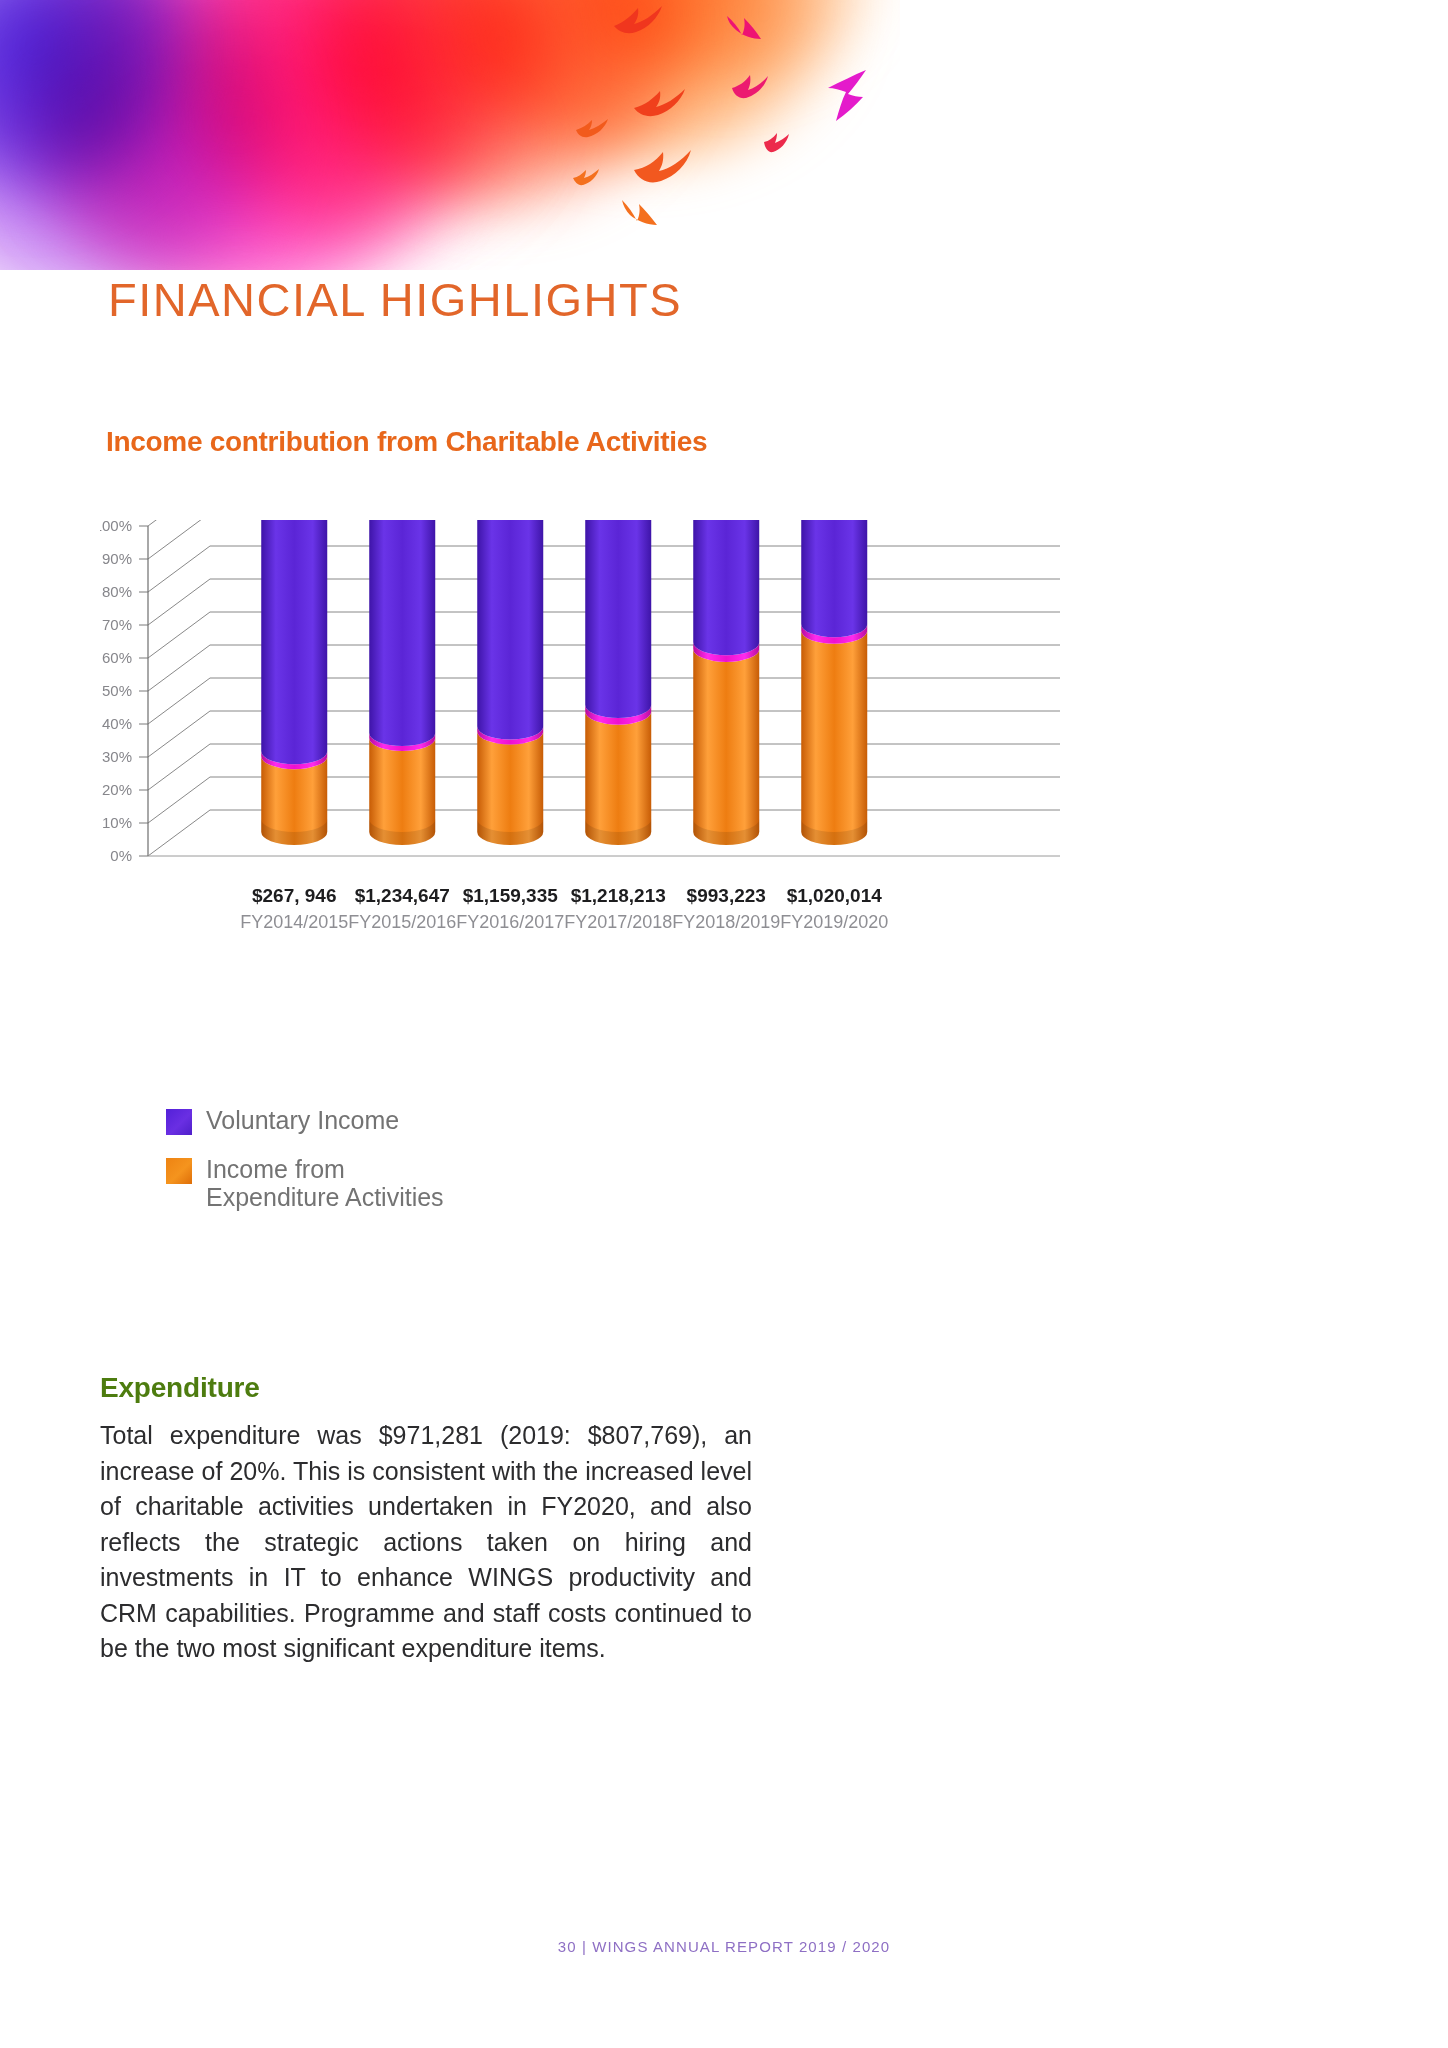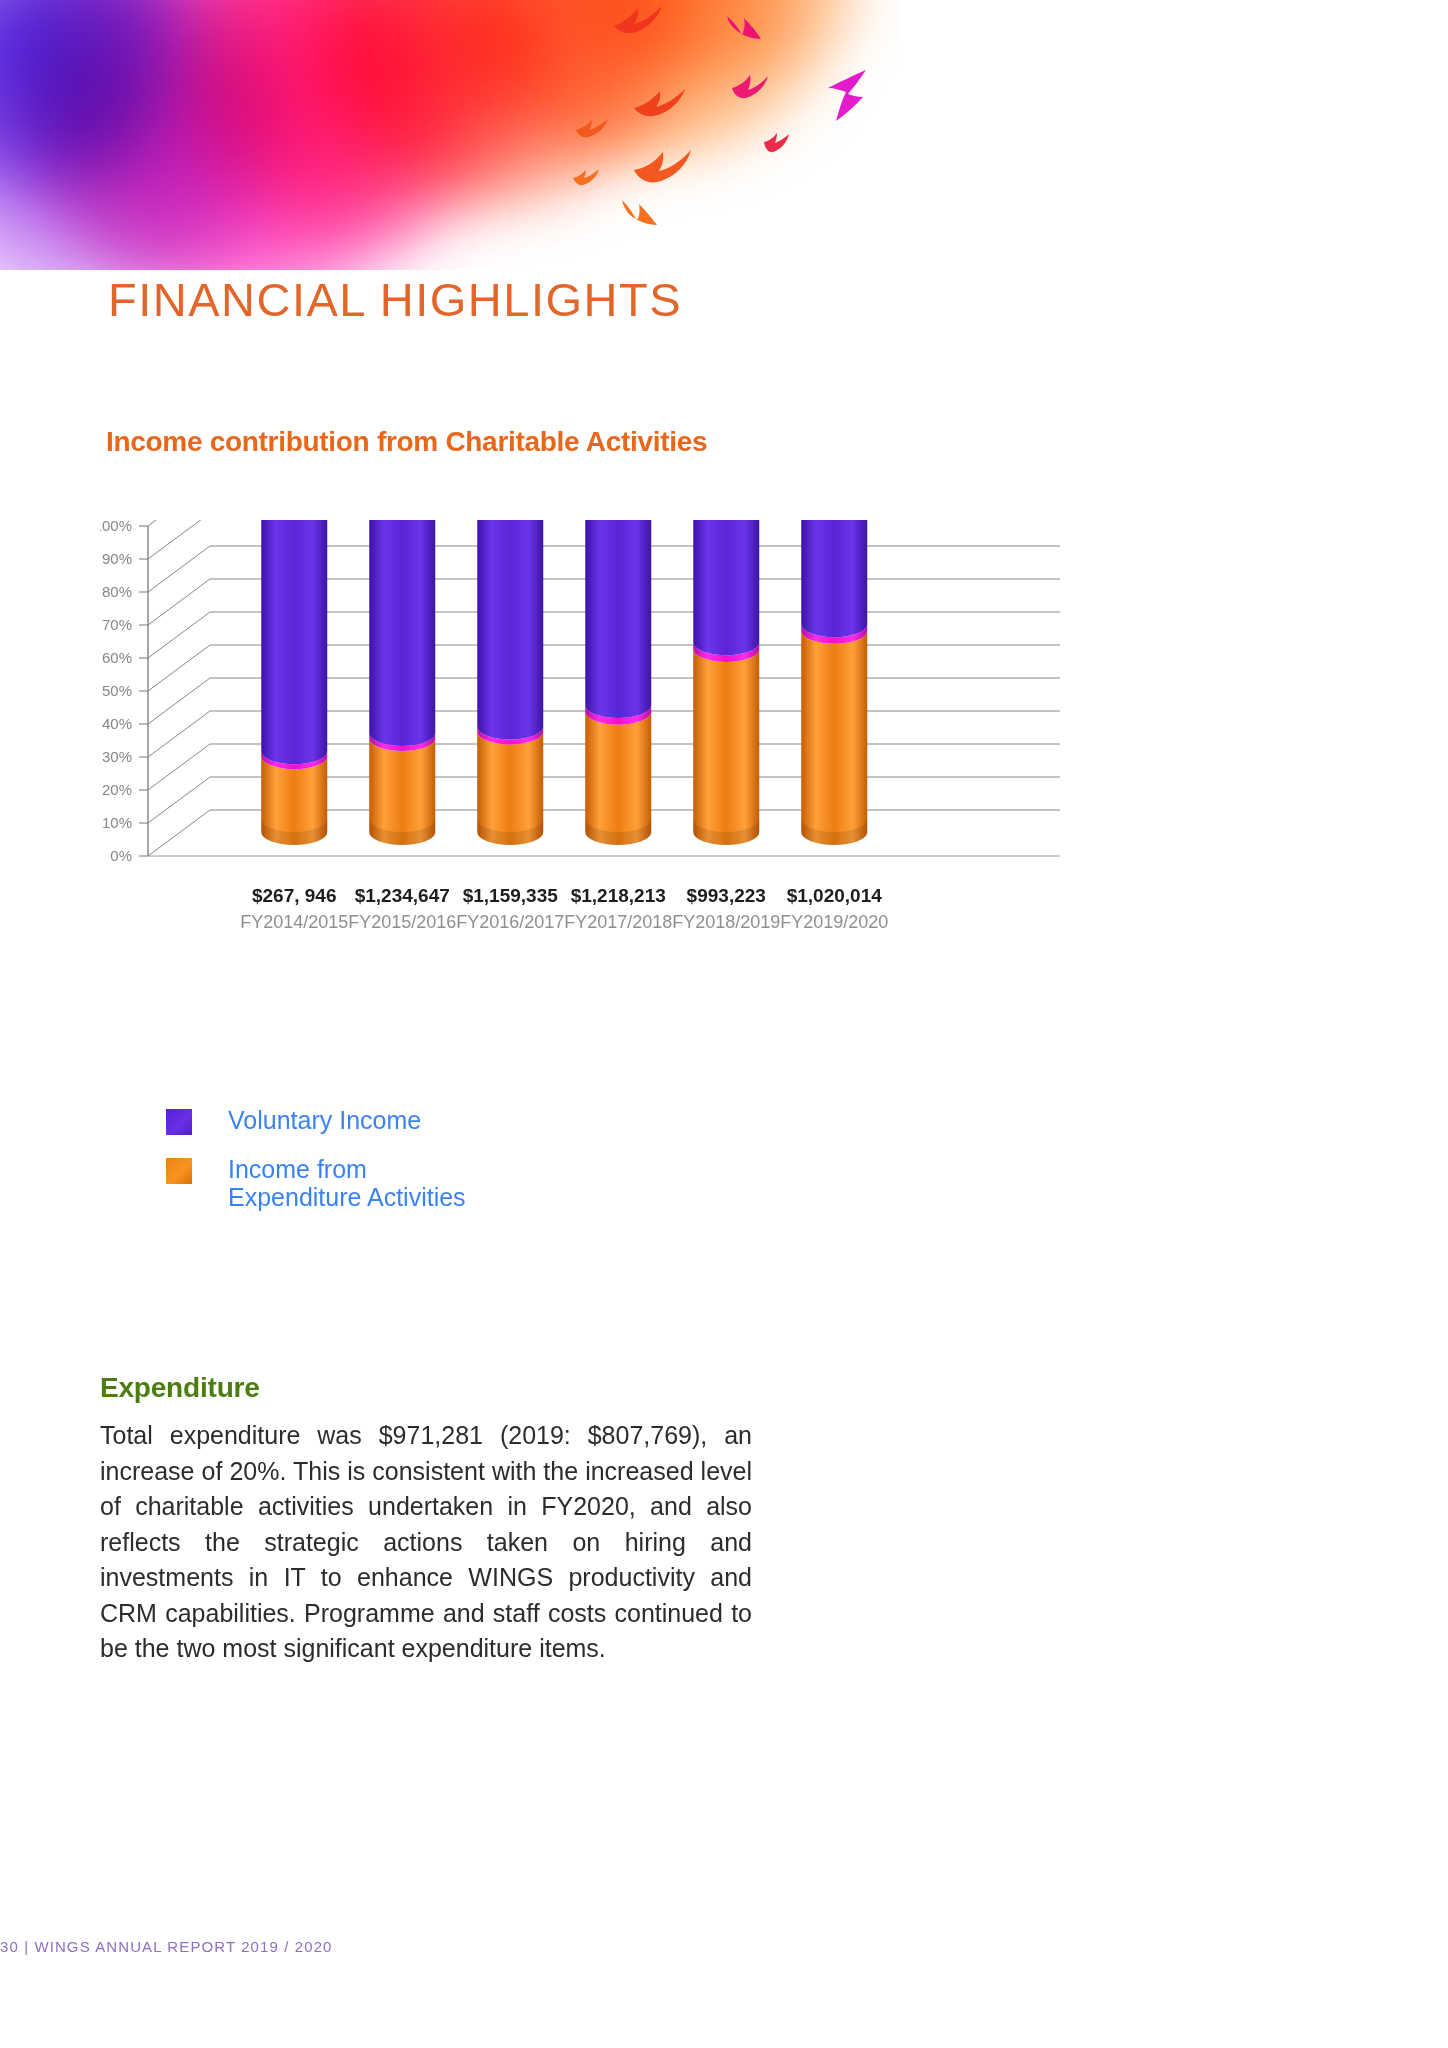--- a/index.html
+++ b/index.html
@@ -140,23 +140,23 @@
     align-items: flex-start;
     margin-bottom: 20px;
   }
   .legend-swatch {
     width: 26px;
     height: 26px;
     flex: 0 0 26px;
     margin-top: 3px;
   }
   .legend-label {
-    margin-left: 36px;
+    margin-left: 14px;
     font-size: 25px;
-    color: #3b82f6;
+    color: #737373;
     font-weight: 300;
     line-height: 1.12;
     white-space: pre-line;
   }
 
   
   .exp-heading {
     position: absolute;
     left: 100px;
     top: 1372px;
@@ -177,21 +177,21 @@
     text-align: justify;
     text-justify: inter-word;
   }
 
   
   .footer {
     position: absolute;
     left: 0;
     top: 1938px;
     width: 1448px;
-    text-align: left;
+    text-align: center;
     font-size: 15px;
     letter-spacing: 1.1px;
     color: #8E6FC4;
     font-weight: 300;
   }
 </style>
 </head>
 <body>
 
 <div class="header-art">

